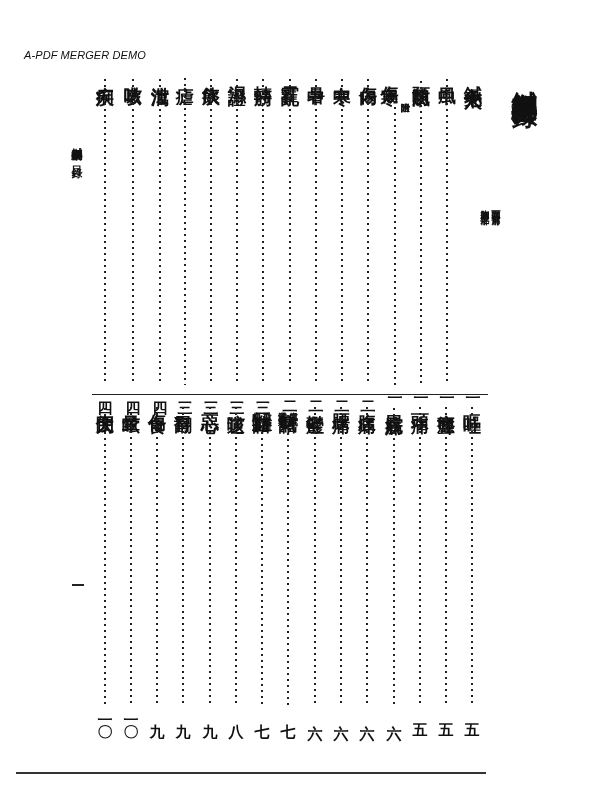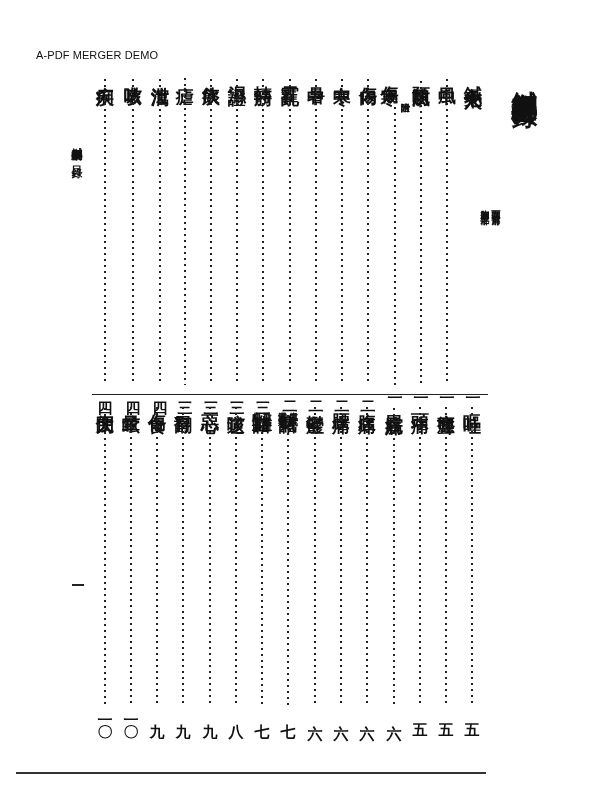--- a/index.html
+++ b/index.html
@@ -1,19 +1,19 @@
 <!DOCTYPE html>
 <html><head>
 <meta charset="utf-8">
 <style>
   html, body { margin: 0; padding: 0; background: #ffffff; }
   body { width: 612px; height: 792px; position: relative; overflow: hidden;
          font-family: "DejaVu Serif", "Liberation Serif", serif; color: #111; }
-  .watermark { position: absolute; left: 36px; top: 49px; font-family: "Liberation Sans", "DejaVu Sans", sans-serif;
-               font-size: 11px; color: #111; letter-spacing: 0.1px; }
+  .watermark { position: absolute; left: 24px; top: 49px; font-family: "Liberation Sans", "DejaVu Sans", sans-serif;
+               font-size: 11px; color: #111; letter-spacing: 0.1px; font-style: italic; }
   .col { position: absolute; width: 22px; display: flex; flex-direction: column; align-items: center; }
   .vtext { writing-mode: vertical-rl; text-orientation: upright; font-size: 18px; line-height: 22px;
            letter-spacing: 1px; font-weight: 600; }
   .title { position: absolute; left: 508px; top: 70px; writing-mode: vertical-rl; text-orientation: upright;
            font-size: 26px; letter-spacing: 2px; font-weight: 600; }
   .dots { flex: 1; width: 2px; margin: 3px 0;
           background-image: radial-gradient(circle, #222 0.9px, transparent 1.1px);
           background-size: 2px 6px; background-repeat: repeat-y; }
   .pagenum { font-size: 15px; font-weight: 700; line-height: 16px; margin-top: 2px;
              writing-mode: vertical-rl; text-orientation: upright; }

